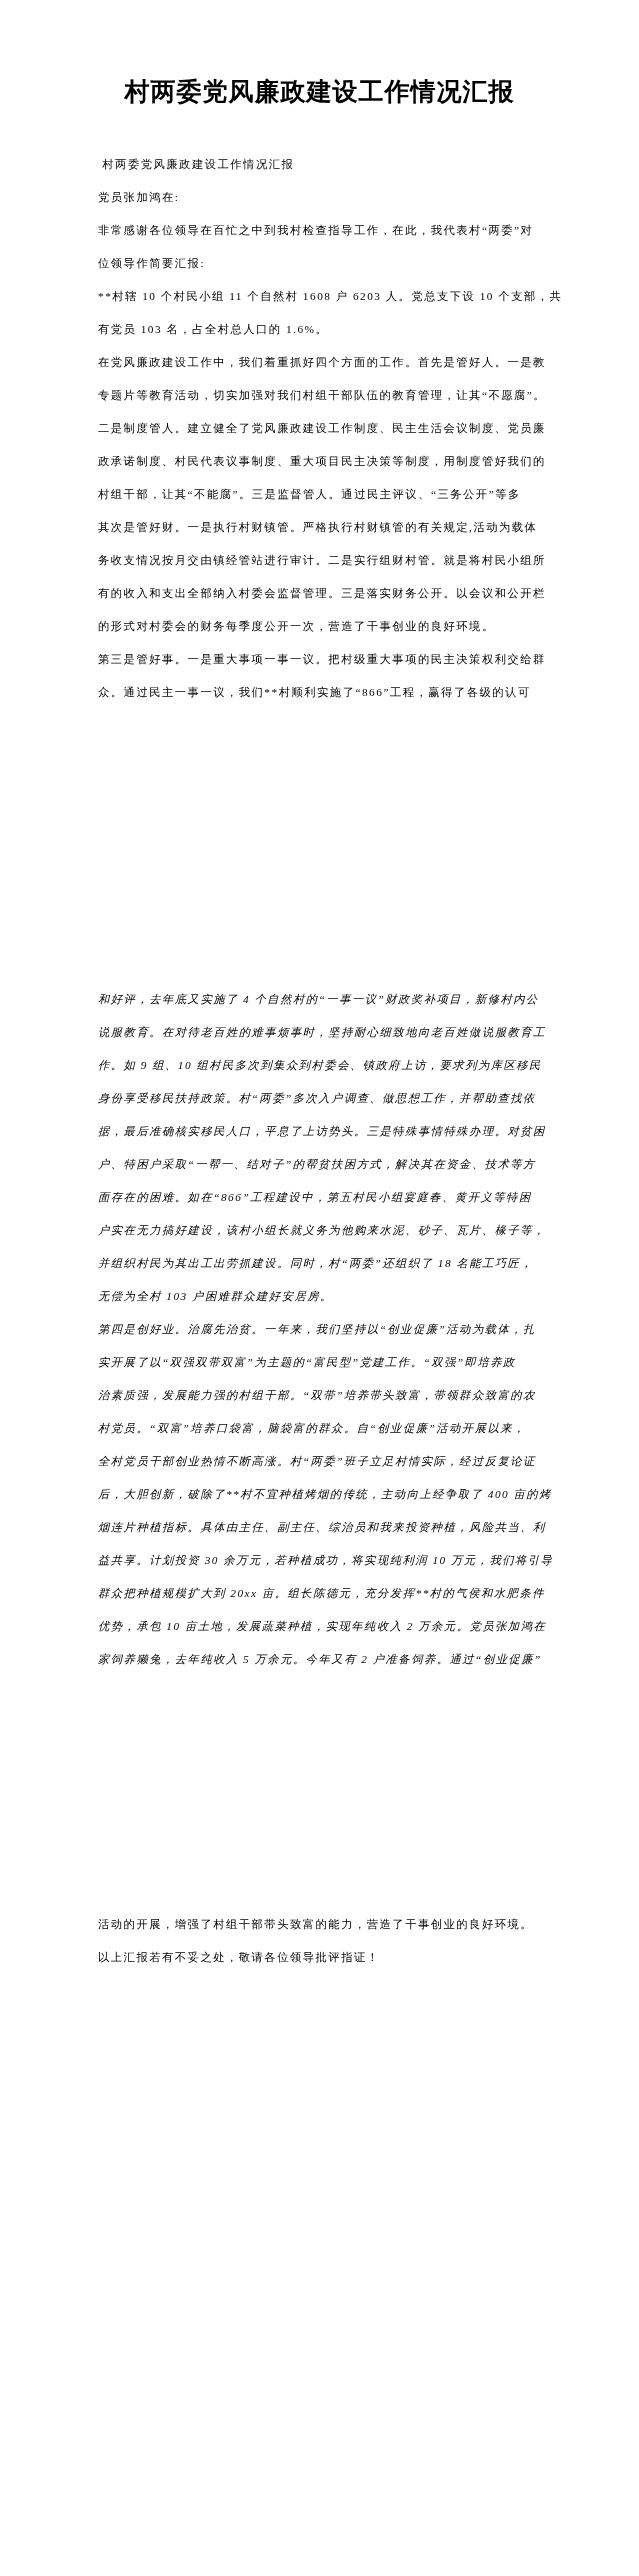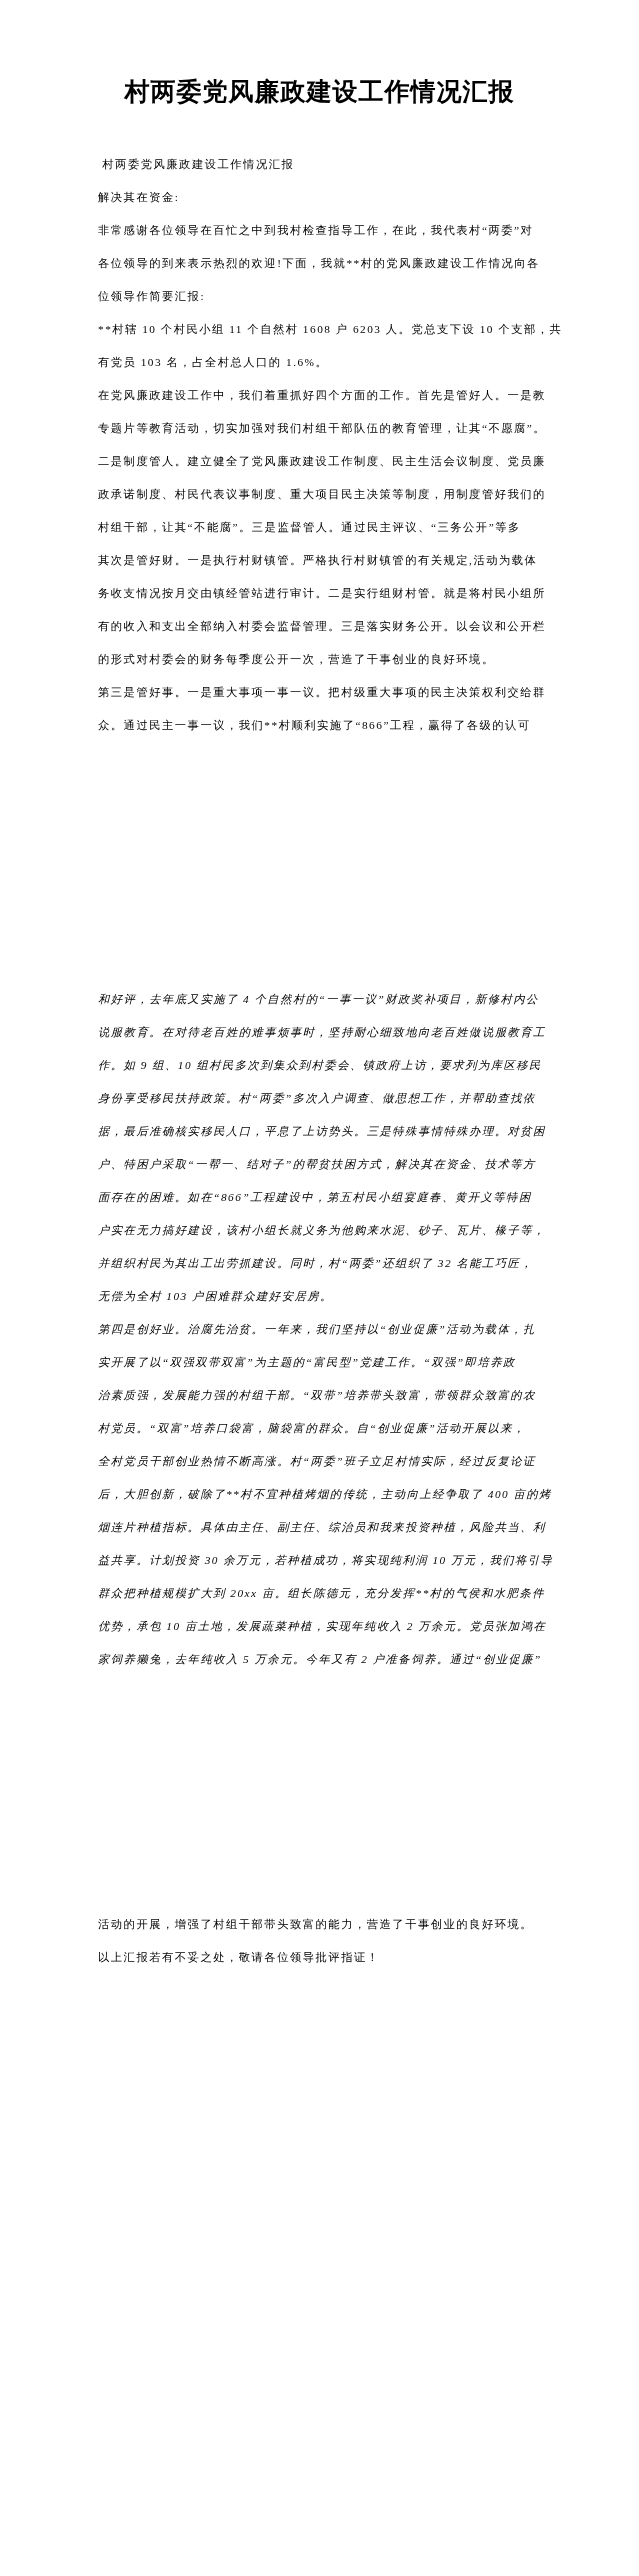--- a/index.html
+++ b/index.html
@@ -47,23 +47,22 @@
   }
 </style>
 </head>
 <body>
 
 <div class="page">
   <div class="doc-title">村两委党风廉政建设工作情况汇报</div>
 
   <div class="block" id="block-a">
       <div class="doc-line"> 村两委党风廉政建设工作情况汇报</div>
-      <div class="doc-line">解决其在资金:</div>
+      <div class="doc-line">党员张加鸿在:</div>
       <div class="doc-line">非常感谢各位领导在百忙之中到我村检查指导工作，在此，我代表村“两委”对</div>
-      <div class="doc-line">各位领导的到来表示热烈的欢迎!下面，我就**村的党风廉政建设工作情况向各</div>
       <div class="doc-line">位领导作简要汇报:</div>
       <div class="doc-line">**村辖 10 个村民小组 11 个自然村 1608 户 6203 人。党总支下设 10 个支部，共</div>
       <div class="doc-line">有党员 103 名，占全村总人口的 1.6%。</div>
       <div class="doc-line">在党风廉政建设工作中，我们着重抓好四个方面的工作。首先是管好人。一是教</div>
       <div class="doc-line">专题片等教育活动，切实加强对我们村组干部队伍的教育管理，让其“不愿腐”。</div>
       <div class="doc-line">二是制度管人。建立健全了党风廉政建设工作制度、民主生活会议制度、党员廉</div>
       <div class="doc-line">政承诺制度、村民代表议事制度、重大项目民主决策等制度，用制度管好我们的</div>
       <div class="doc-line">村组干部，让其“不能腐”。三是监督管人。通过民主评议、“三务公开”等多</div>
       <div class="doc-line">其次是管好财。一是执行村财镇管。严格执行村财镇管的有关规定,活动为载体</div>
       <div class="doc-line">务收支情况按月交由镇经管站进行审计。二是实行组财村管。就是将村民小组所</div>
@@ -75,21 +74,21 @@
 
   <div class="block" id="block-b">
       <div class="doc-line">和好评，去年底又实施了 4 个自然村的“一事一议”财政奖补项目，新修村内公</div>
       <div class="doc-line">说服教育。在对待老百姓的难事烦事时，坚持耐心细致地向老百姓做说服教育工</div>
       <div class="doc-line">作。如 9 组、10 组村民多次到集众到村委会、镇政府上访，要求列为库区移民</div>
       <div class="doc-line">身份享受移民扶持政策。村“两委”多次入户调查、做思想工作，并帮助查找依</div>
       <div class="doc-line">据，最后准确核实移民人口，平息了上访势头。三是特殊事情特殊办理。对贫困</div>
       <div class="doc-line">户、特困户采取“一帮一、结对子”的帮贫扶困方式，解决其在资金、技术等方</div>
       <div class="doc-line">面存在的困难。如在“866”工程建设中，第五村民小组宴庭春、黄开义等特困</div>
       <div class="doc-line">户实在无力搞好建设，该村小组长就义务为他购来水泥、砂子、瓦片、椽子等，</div>
-      <div class="doc-line">并组织村民为其出工出劳抓建设。同时，村“两委”还组织了 32 名能工巧匠，</div>
+      <div class="doc-line">并组织村民为其出工出劳抓建设。同时，村“两委”还组织了 18 名能工巧匠，</div>
       <div class="doc-line">无偿为全村 103 户困难群众建好安居房。</div>
       <div class="doc-line">第四是创好业。治腐先治贫。一年来，我们坚持以“创业促廉”活动为载体，扎</div>
       <div class="doc-line">实开展了以“双强双带双富”为主题的“富民型”党建工作。“双强”即培养政</div>
       <div class="doc-line">治素质强，发展能力强的村组干部。“双带”培养带头致富，带领群众致富的农</div>
       <div class="doc-line">村党员。“双富”培养口袋富，脑袋富的群众。自“创业促廉”活动开展以来，</div>
       <div class="doc-line">全村党员干部创业热情不断高涨。村“两委”班子立足村情实际，经过反复论证</div>
       <div class="doc-line">后，大胆创新，破除了**村不宜种植烤烟的传统，主动向上经争取了 400 亩的烤</div>
       <div class="doc-line">烟连片种植指标。具体由主任、副主任、综治员和我来投资种植，风险共当、利</div>
       <div class="doc-line">益共享。计划投资 30 余万元，若种植成功，将实现纯利润 10 万元，我们将引导</div>
       <div class="doc-line">群众把种植规模扩大到 20xx 亩。组长陈德元，充分发挥**村的气侯和水肥条件</div>

